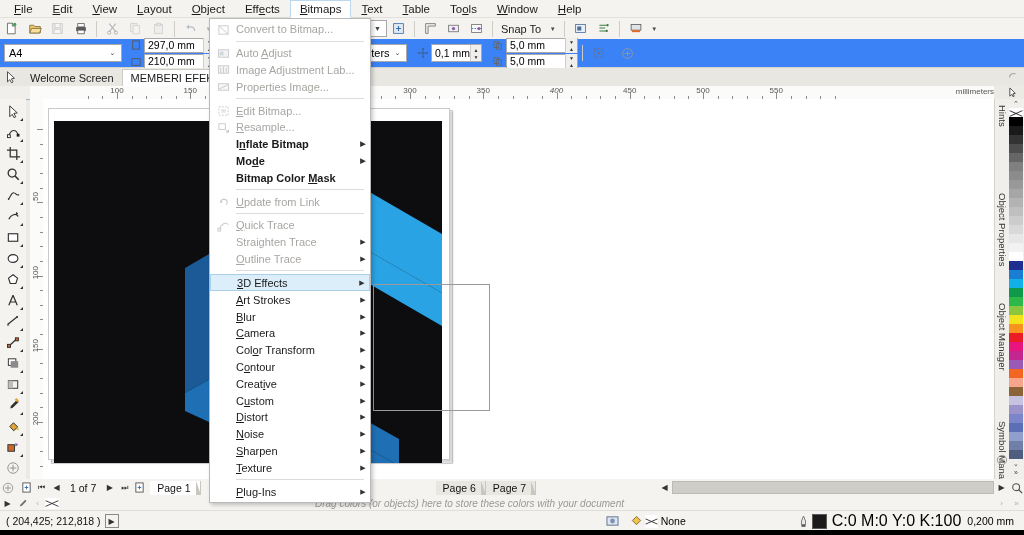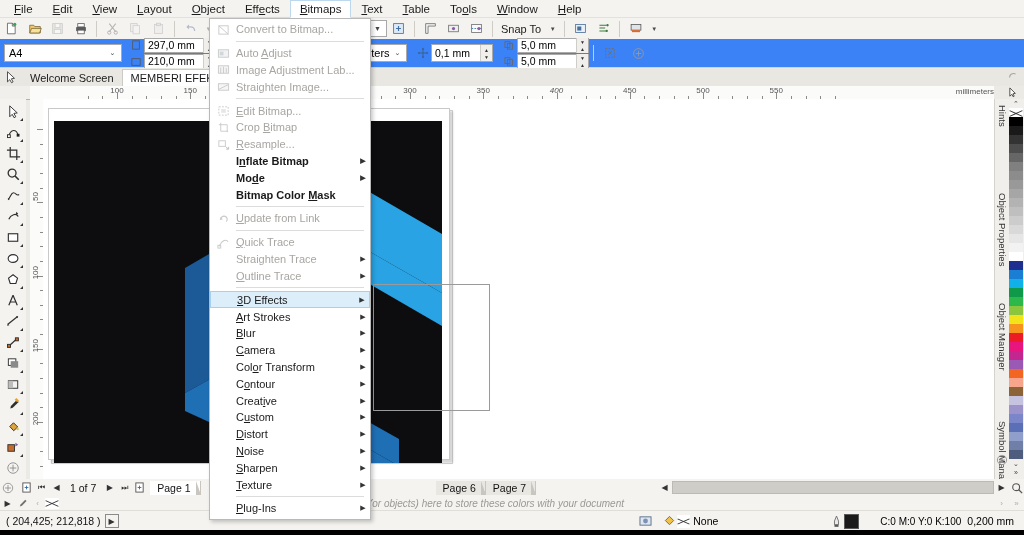--- a/index.html
+++ b/index.html
@@ -350,21 +350,21 @@
       <div class="cv">millimeters</div>
       <div class="arw">⌄</div>
     </div>
     <div style="width:8px"></div>
     <span class="sb-ico">
       <svg width="12" height="12" viewBox="0 0 14 14">
           <path d="M7 1.5v11M1.5 7h11" stroke="#3a5f8a" stroke-width="1.1"></path>
           <path d="M7 1l1.6 1.8H5.4zM7 13l1.6-1.8H5.4zM1 7l1.8-1.6v3.2zM13 7l-1.8-1.6v3.2z" fill="#3a5f8a"></path>
         </svg>
     </span>
-    <div class="spin" style="width:62px;height:18px">
+    <div class="spin" style="width:51px;height:18px">
       <span class="sv">0,1 mm</span>
       <span class="sb" style="height:16px">▲<span style="height:1px"></span>▼</span>
     </div>
     <div style="width:8px"></div>
     <div style="display:flex;flex-direction:column;gap:1px">
       <div style="display:flex;align-items:center">
         <span class="sb-ico">
           <svg width="11" height="10" viewBox="0 0 13 12">
               <rect x="1" y="2" width="6" height="7" fill="none" stroke="#666"></rect>
               <rect x="4" y="4" width="6" height="7" fill="none" stroke="#666"></rect>
@@ -809,21 +809,21 @@
     <div style="width:13px;height:13px;position:relative" class="sw none"></div>
     <div style="font-size:10.5px;padding-left:3px">None</div>
     <div style="width:110px"></div>
     <div class="sb-ico">
       <svg width="11" height="13" viewBox="0 0 12 14">
           <path d="M6 1l2.2 5.5v4H3.8v-4z" fill="#e9e9e9" stroke="#6f6f6f"></path>
           <rect x="3.8" y="10.5" width="4.4" height="2.3" fill="#555"></rect>
         </svg>
     </div>
     <div class="outline-sw"></div>
-    <div style="font-size:10px;padding-left:21px">C:0 M:0 Y:0 K:100</div>
+    <div style="font-size:16px;padding-left:5px">C:0 M:0 Y:0 K:100</div>
     <div style="font-size:10.5px;padding-left:6px;padding-right:10px">0,200 mm</div>
   </div>
 
   <div class="blackbar"></div>
 
   <div class="menu" id="bitmaps-menu">
       <div class="mrow dis">
         <span class="gut gico">
           <svg width="13" height="13" viewBox="0 0 14 14">
             <rect x="2" y="3" width="10" height="9" fill="#fff" stroke="#8a8a8a"></rect>
@@ -854,47 +854,37 @@
         <span class="mtxt">Image Adjustment Lab...</span>
         <span class="sub"></span>
       </div>
       <div class="mrow dis">
         <span class="gut gico">
           <svg width="13" height="13" viewBox="0 0 14 14">
             <rect x="1.5" y="4" width="11" height="7" fill="#ececec" stroke="#8a8a8a"></rect>
             <path d="M2 10l10-5" stroke="#8a8a8a"></path>
           </svg>
         </span>
-        <span class="mtxt">Straighten Image...</span>
+        <span class="mtxt">Properties Image...</span>
         <span class="sub"></span>
       </div>
       <div class="mdiv"></div>
       <div class="mrow dis">
         <span class="gut gico">
           <svg width="13" height="13" viewBox="0 0 14 14">
             <rect x="2" y="3" width="10" height="9" fill="none" stroke="#8a8a8a" stroke-dasharray="2 1.4"></rect>
             <rect x="4.5" y="5.5" width="5" height="4" fill="#c9c9c9"></rect>
           </svg>
         </span>
         <span class="mtxt"><span class="u">E</span>dit Bitmap...</span>
         <span class="sub"></span>
       </div>
       <div class="mrow dis">
         <span class="gut gico">
           <svg width="13" height="13" viewBox="0 0 14 14">
-            <path d="M4 2v9h8" fill="none" stroke="#8a8a8a"></path>
-            <path d="M2 4h9v8" fill="none" stroke="#8a8a8a"></path>
-          </svg>
-        </span>
-        <span class="mtxt">Crop <span class="u">B</span>itmap</span>
-        <span class="sub"></span>
-      </div>
-      <div class="mrow dis">
-        <span class="gut gico">
-          <svg width="13" height="13" viewBox="0 0 14 14">
             <rect x="2" y="3" width="7" height="6" fill="none" stroke="#8a8a8a"></rect>
             <path d="M9 9l3 3M10 12h2.5v-2.5" stroke="#8a8a8a"></path>
           </svg>
         </span>
         <span class="mtxt"><span class="u">R</span>esample...</span>
         <span class="sub"></span>
       </div>
       <div class="mrow bold">
         <span class="gut gico"></span>
         <span class="mtxt">I<span class="u">n</span>flate Bitmap</span>

